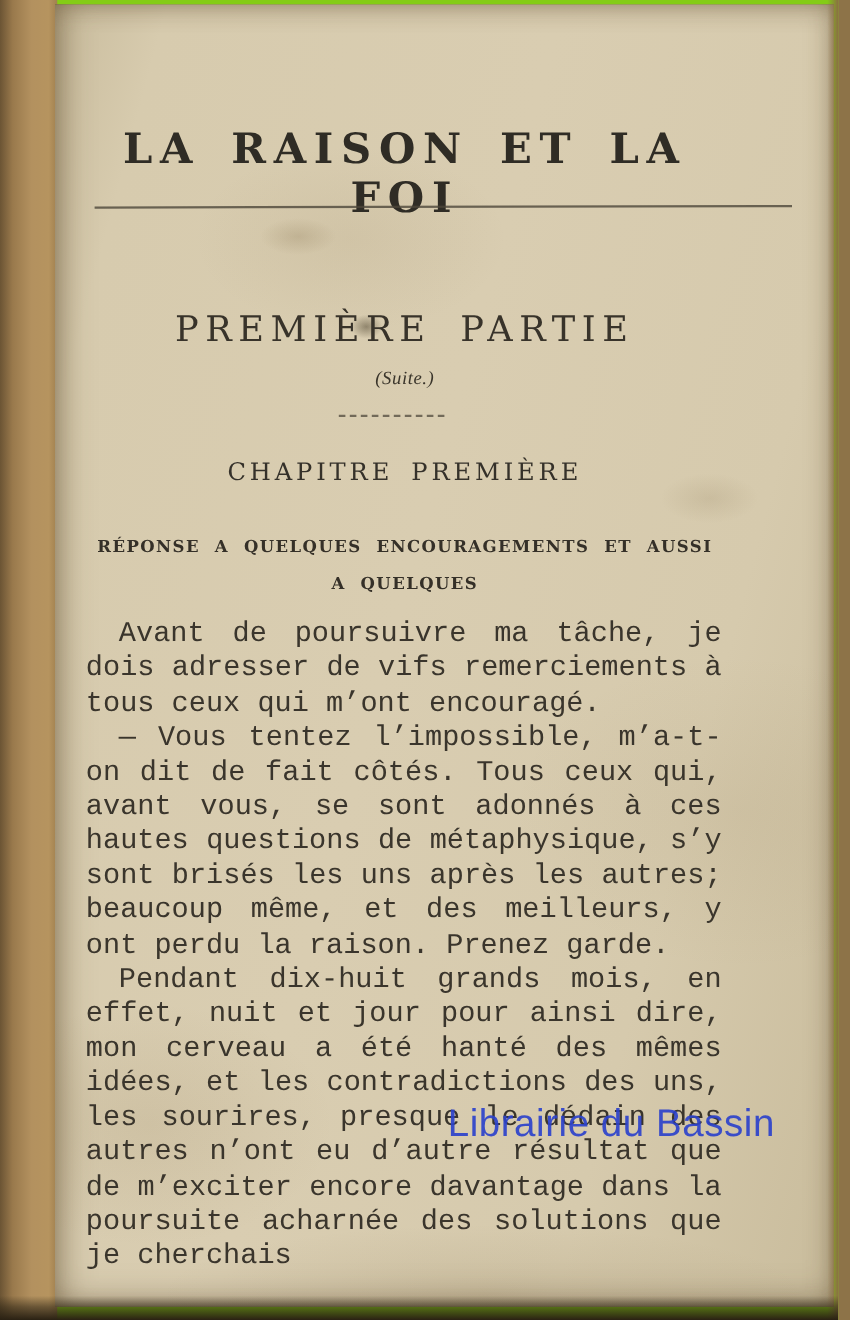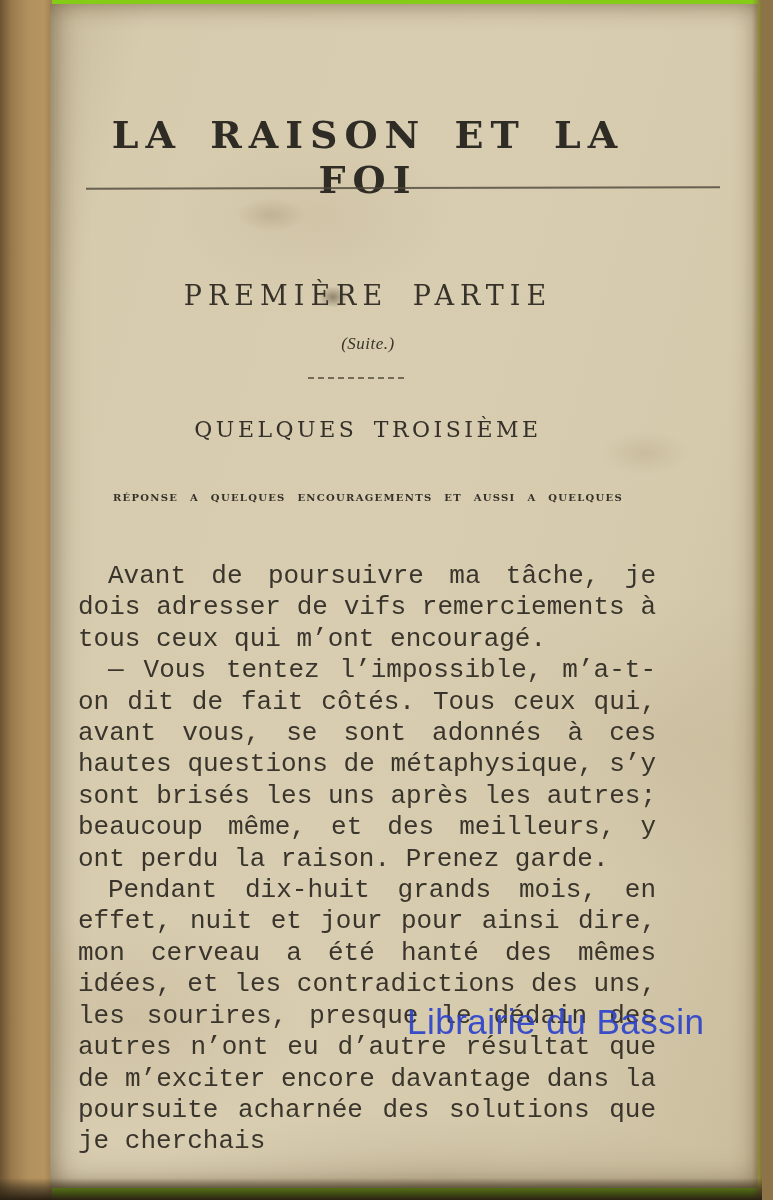--- a/index.html
+++ b/index.html
@@ -74,21 +74,21 @@
     color: #2f2c25;
   }
   .title-rule {
     position: absolute; left: 86px; top: 187px; width: 634px; height: 2px;
     background: #4c463a; opacity: .8;
     transform: rotate(-0.12deg);
     z-index: 3;
   }
   .part-heading {
     top: 280px;
-    font-size: 27px; font-weight: 400;
+    font-size: 32px; font-weight: 400;
     letter-spacing: 6px; word-spacing: 10px;
     color: #38332a;
   }
   .suite-note {
     top: 334px;
     font-size: 17px; font-style: italic;
     letter-spacing: .5px;
     font-family: Liberation Serif, serif;
   }
   .section-divider {
@@ -97,21 +97,21 @@
     z-index: 3;
   }
   .chapter-heading {
     top: 417px;
     font-size: 22px; font-weight: 400;
     letter-spacing: 3.5px; word-spacing: 6px;
     color: #35312a;
   }
   .section-heading {
     top: 481px;
-    font-size: 10px; font-weight: 700;
+    font-size: 15px; font-weight: 700;
     letter-spacing: 1.3px; word-spacing: 7px;
     line-height: 33px;
     color: #353028;
   }
   .section-heading span { display: block; }
 
   .body-text {
     position: absolute; left: 78px; top: 561px; width: 578px;
     font-size: 26px; line-height: 31.4px;
     text-align: justify;
@@ -148,21 +148,21 @@
   <div class="centered-block ink book-title">LA RAISON ET LA FOI</div>
 
   <div class="title-rule"></div>
 
   <div class="centered-block ink part-heading">PREMIÈRE PARTIE</div>
 
   <div class="centered-block ink suite-note">(Suite.)</div>
 
   <div class="section-divider"></div>
 
-  <div class="centered-block ink chapter-heading">QUELQUES TROISIÈME</div>
+  <div class="centered-block ink chapter-heading">CHAPITRE PREMIÈRE</div>
 
   <div class="centered-block ink section-heading">
     <span>RÉPONSE A QUELQUES ENCOURAGEMENTS ET AUSSI A QUELQUES</span>
   </div>
 
   <div class="body-text">
     <p>Avant de poursuivre ma tâche, je dois adresser de vifs remerciements à tous ceux qui m’ont encouragé.</p>
     <p>— Vous tentez l’impossible, m’a-t-on dit de fait côtés. Tous ceux qui, avant vous, se sont adonnés à ces hautes questions de métaphysique, s’y sont brisés les uns après les autres; beaucoup même, et des meilleurs, y ont perdu la raison. Prenez garde.</p>
     <p>Pendant dix-huit grands mois, en effet, nuit et jour pour ainsi dire, mon cerveau a été hanté des mêmes idées, et les contradictions des uns, les sourires, presque le dédain des autres n’ont eu d’autre résultat que de m’exciter encore davantage dans la poursuite acharnée des solutions que je cherchais</p>
   </div>

